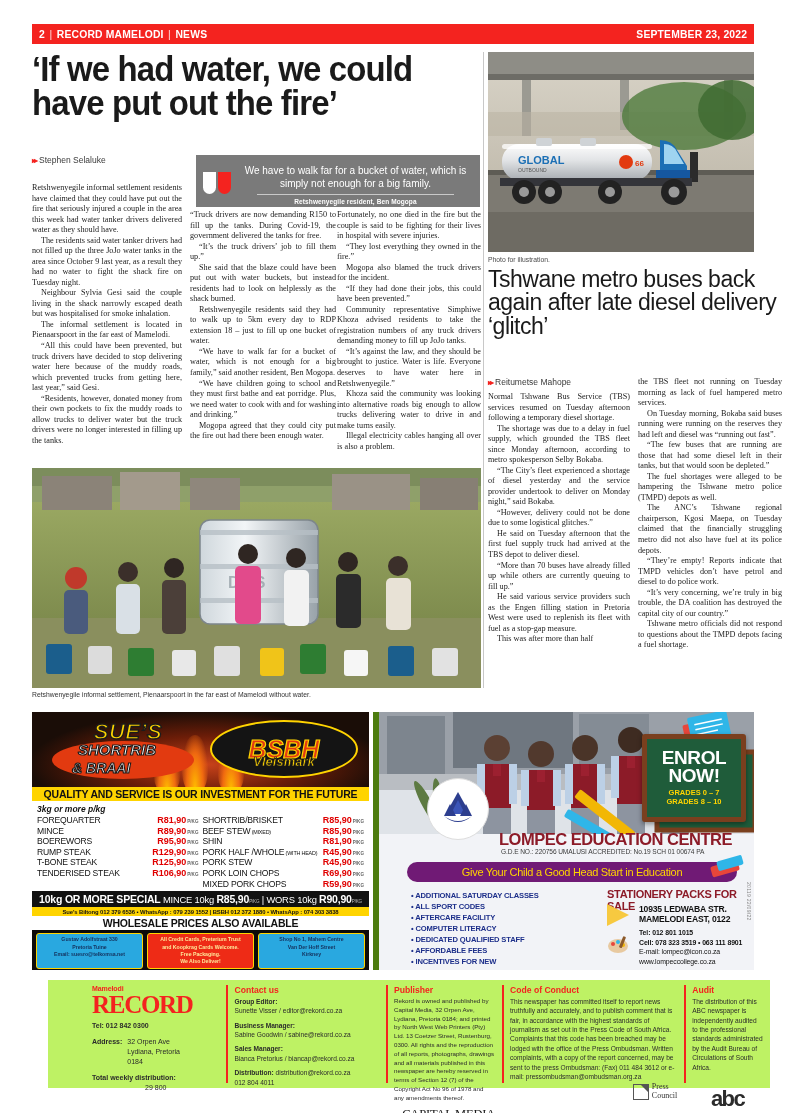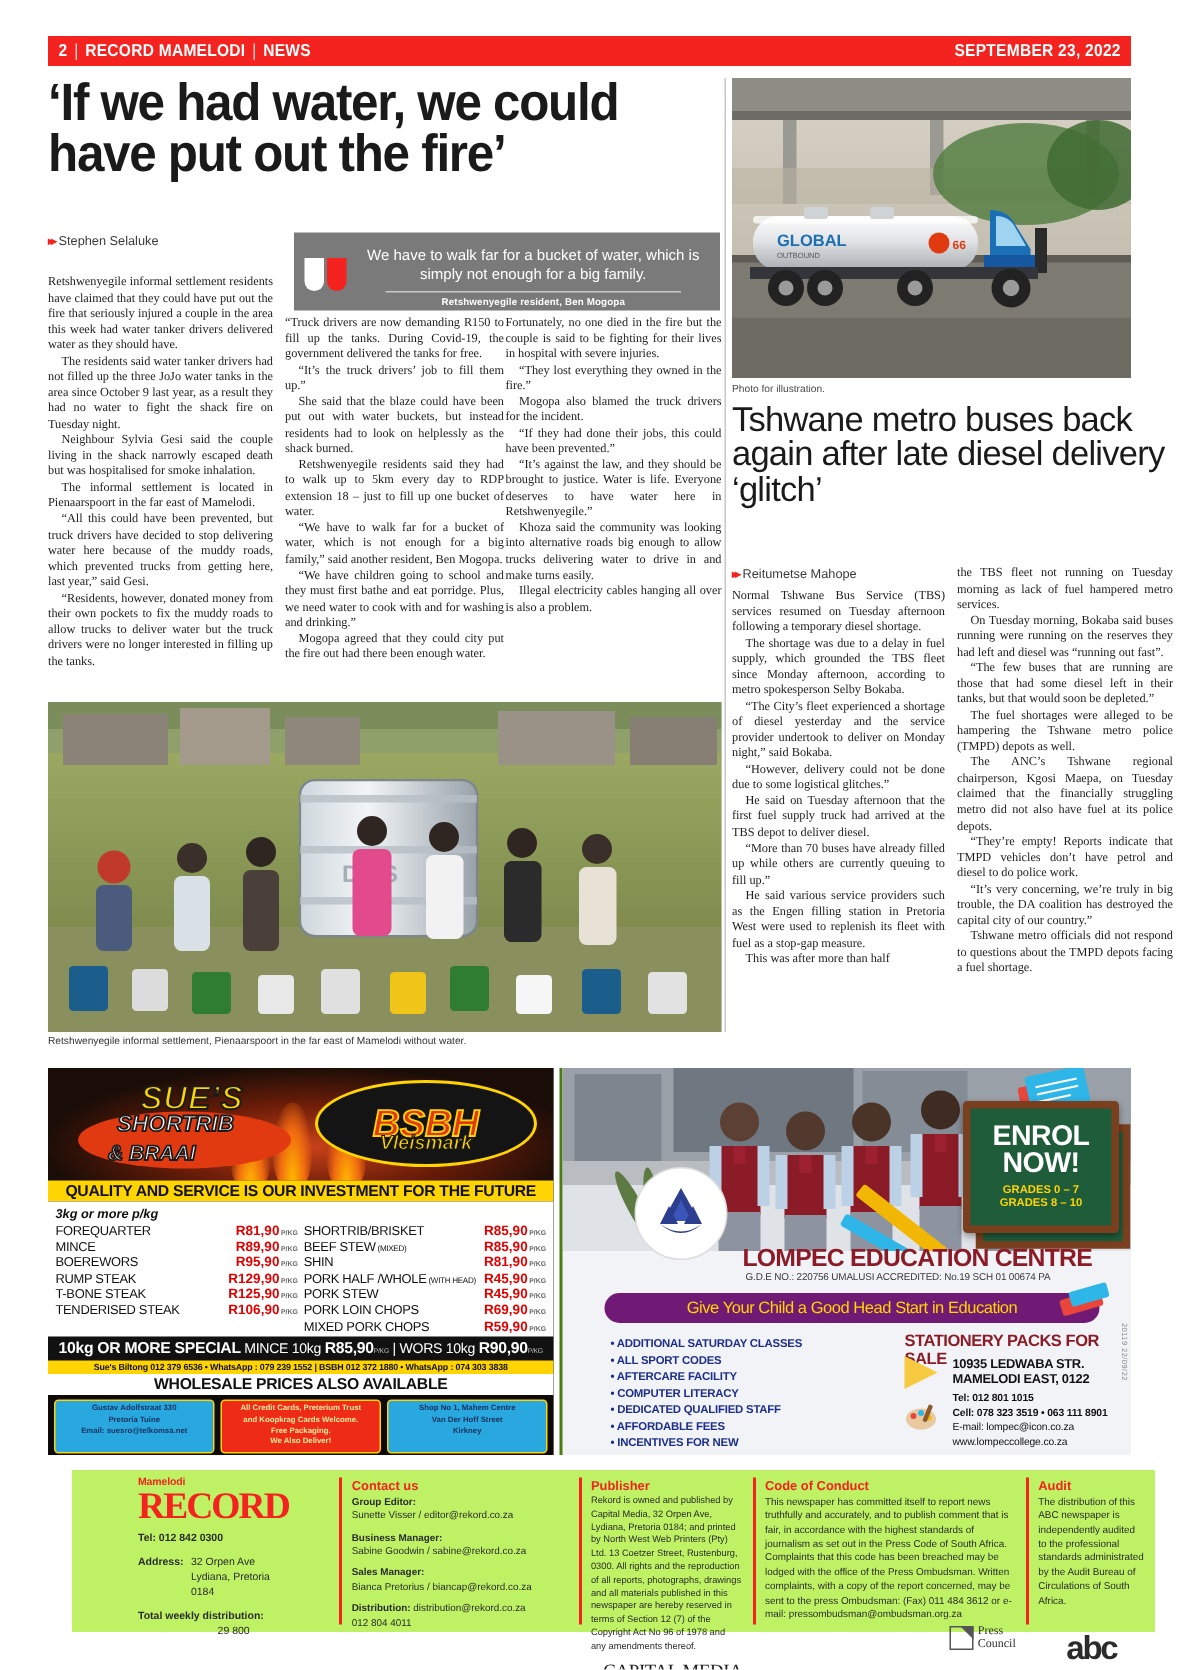--- a/index.html
+++ b/index.html
@@ -160,21 +160,21 @@
   .sues-wholesale { background:#fff; color:#111; text-align:center;
      font-size:10.5px; font-weight:bold; padding:1px 0; letter-spacing:-.2px; }
   .sues-boxes { display:flex; gap:4px; padding:3px 4px; background:#0d0a09; }
   .sbox { flex:1; border:1px solid #ffd400; border-radius:3px; text-align:center;
      font-size:5.2px; font-weight:bold; line-height:1.42; padding:2px 1px; }
   .sbox.blue { background:#29a8e0; color:#14305c; }
   .sbox.red  { background:#ee2b16; color:#ffe89a; }
 
   
   .ad-lompec { position:absolute; left:341px; top:0; width:381px; height:258px;
-     background:#f2f3f7; overflow:hidden; border-left:2px solid #4d7c0f; }
+     background:#f2f3f7; overflow:hidden; border-left:6px solid #4d7c0f; }
   .lompec-photo { position:absolute; left:0; top:0; width:381px; height:122px;
      overflow:hidden; background:#9fa6ae; }
   .enrol-board { position:absolute; right:8px; top:22px; width:104px; height:88px;
      background:#1f5c3a; border:5px solid #7a3f1e; border-radius:3px;
      display:flex; flex-direction:column; align-items:center; justify-content:center;
      box-shadow:0 2px 5px rgba(0,0,0,.4); }
   .enrol-board .e1 { color:#fff; font-size:19px; font-weight:bold; line-height:.94;
      letter-spacing:-.4px; }
   .enrol-board .e2 { color:#ffd400; font-size:7.5px; font-weight:bold; line-height:1.25;
      margin-top:3px; text-align:center; }
@@ -290,20 +290,21 @@
       <p>Retshwenyegile residents said they had to walk up to 5km every day to RDP extension 18 – just to fill up one bucket of water.</p>
       <p>“We have to walk far for a bucket of water, which is not enough for a big family,” said another resident, Ben Mogopa.</p>
       <p>“We have children going to school and they must first bathe and eat porridge. Plus, we need water to cook with and for washing and drinking.”</p>
       <p>Mogopa agreed that they could city put the fire out had there been enough water.</p>
     </div>
   <div class="col" id="lcol3">
       <p class="noindent">Fortunately, no one died in the fire but the couple is said to be fighting for their lives in hospital with severe injuries.</p>
       <p>“They lost everything they owned in the fire.”</p>
       <p>Mogopa also blamed the truck drivers for the incident.</p>
       <p>“If they had done their jobs, this could have been prevented.”</p>
+      <p>Community representative Simphiwe Khoza advised residents to take the registration numbers of any truck drivers demanding money to fill up JoJo tanks.</p>
       <p>“It’s against the law, and they should be brought to justice. Water is life. Everyone deserves to have water here in Retshwenyegile.”</p>
       <p>Khoza said the community was looking into alternative roads big enough to allow trucks delivering water to drive in and make turns easily.</p>
       <p>Illegal electricity cables hanging all over is also a problem.</p>
     </div>
 
   <div class="vrule" style="left:483px; top:52px; height:636px;"></div>
 
   <div class="photo-truck">
     <svg width="266" height="200" viewBox="0 0 266 200">
       <defs>

